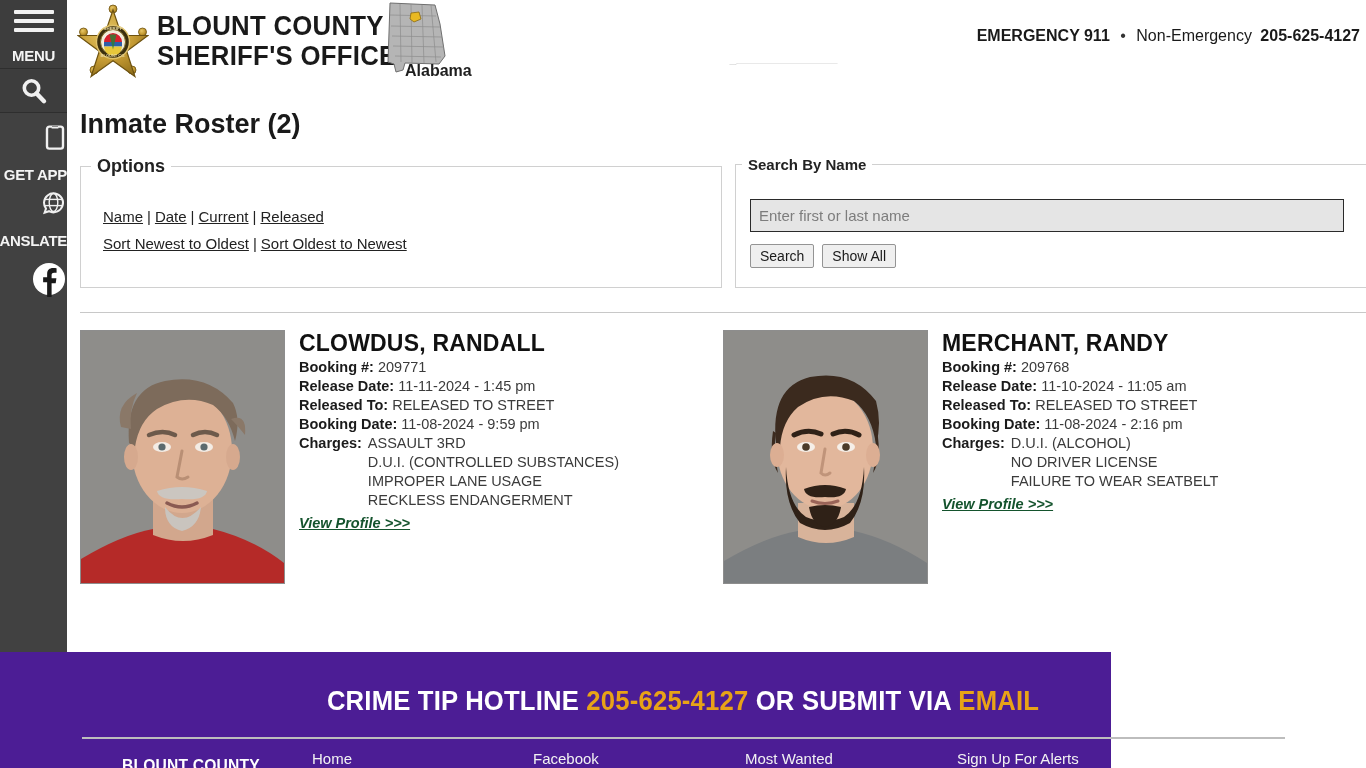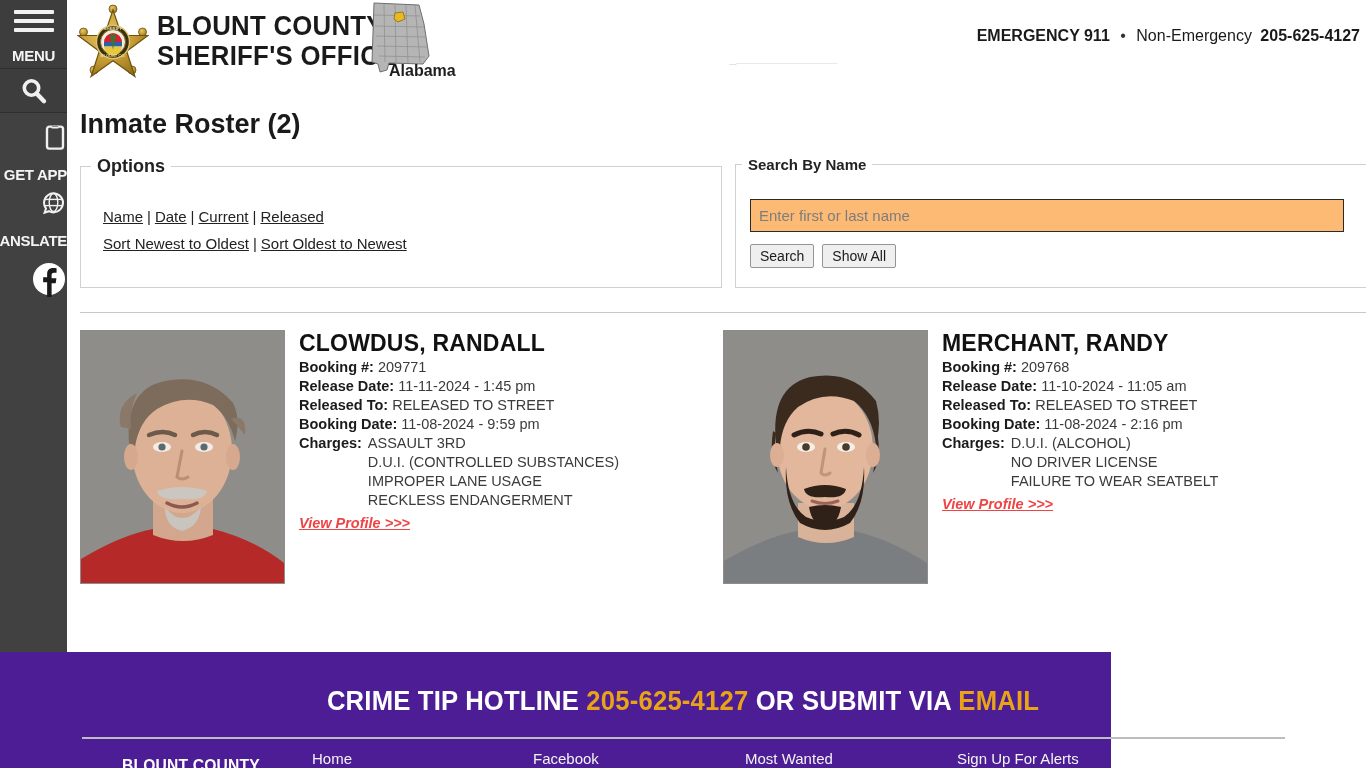--- a/index.html
+++ b/index.html
@@ -52,21 +52,21 @@
   }
   .brand { position: absolute; left: 10px; top: 4px; display: flex; align-items: center; }
   .badge-wrap { width: 72px; height: 74px; position: relative; }
   .brand-title {
     margin-left: 8px;
     font-family: "Liberation Sans", sans-serif;
     font-weight: bold; font-size: 28px; line-height: 30px;
     letter-spacing: 0.3px; color: #1a1a1a;
     transform: scaleX(0.92); transform-origin: left center;
   }
-  .state-wrap { position: absolute; left: 300px; top: 2px; width: 100px; height: 78px; }
+  .state-wrap { position: absolute; left: 316px; top: 2px; width: 100px; height: 78px; }
   .state-label {
     position: absolute; left: 22px; bottom: 0px;
     font-weight: bold; font-size: 16px; color: #1e1e1e;
     font-family: "Liberation Sans", sans-serif;
   }
   .emergency {
     position: absolute; right: 6px; top: 27px;
     font-size: 16px; color: #1a1a1a; white-space: nowrap;
     font-family: "Liberation Sans", sans-serif;
   }
@@ -97,21 +97,21 @@
   #search-box legend { font-size: 15px; margin-left: 6px; }
 
   .opt-links { position: absolute; left: 22px; top: 26px; font-size: 15px; color: #222; }
   .opt-links .row { line-height: 27px; white-space: nowrap; }
   .opt-links a { color: #222; text-decoration: underline; }
   .sep { padding: 0 4px; color: #222; }
 
   .search-input {
     position: absolute; left: 14px; top: 26px;
     width: 594px; height: 33px;
-    border: 1px solid #2a2a2a; background: #fdba74;
+    border: 1px solid #2a2a2a; background: #e5e5e5;
     font-size: 15px; color: #333; padding: 0 8px;
     font-family: "Liberation Sans", sans-serif;
   }
   .search-input::placeholder { color: #7d7d7d; }
   .btn-row { position: absolute; left: 14px; top: 71px; display: flex; gap: 8px; }
   .btn {
     background: #efefef; border: 1px solid #949494; border-radius: 2px;
     font-size: 14px; color: #1a1a1a; padding: 3px 9px;
     font-family: "Liberation Sans", sans-serif; cursor: pointer;
   }
@@ -136,21 +136,21 @@
   }
   .fld { font-size: 14.5px; line-height: 19px; color: #3b3b3b; white-space: nowrap; }
   .fld b { color: #1b1b1b; }
   .charges { display: flex; font-size: 14.5px; line-height: 19px; color: #3b3b3b; }
   .charges b { color: #1b1b1b; white-space: nowrap; }
   .charge-list { margin-left: 6px; }
   .charge-list div { white-space: nowrap; }
   .view-profile {
     display: inline-block; margin-top: 5px;
     font-size: 14.5px; font-weight: bold; font-style: italic;
-    color: #ef4444; text-decoration: underline;
+    color: #14532d; text-decoration: underline;
     font-family: "Liberation Sans", sans-serif;
   }
 
   
   .footer {
     position: absolute; left: 0; top: 652px; width: 1111px; height: 116px;
     background: #4c1d95;
     padding-left: 28px;
   }
   .hotline {

